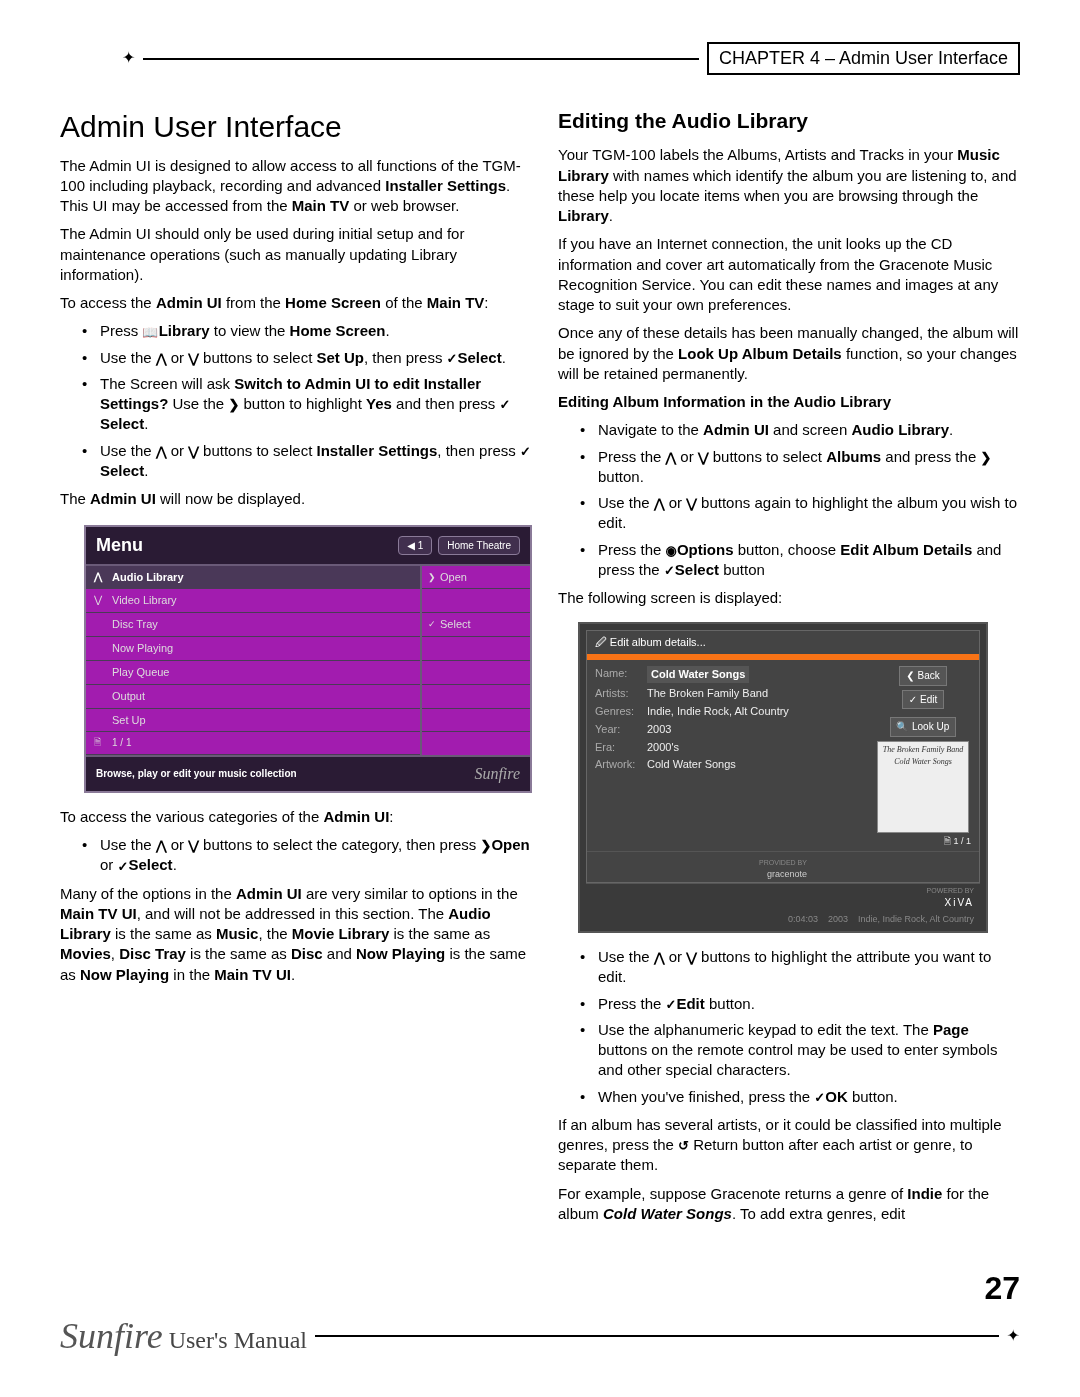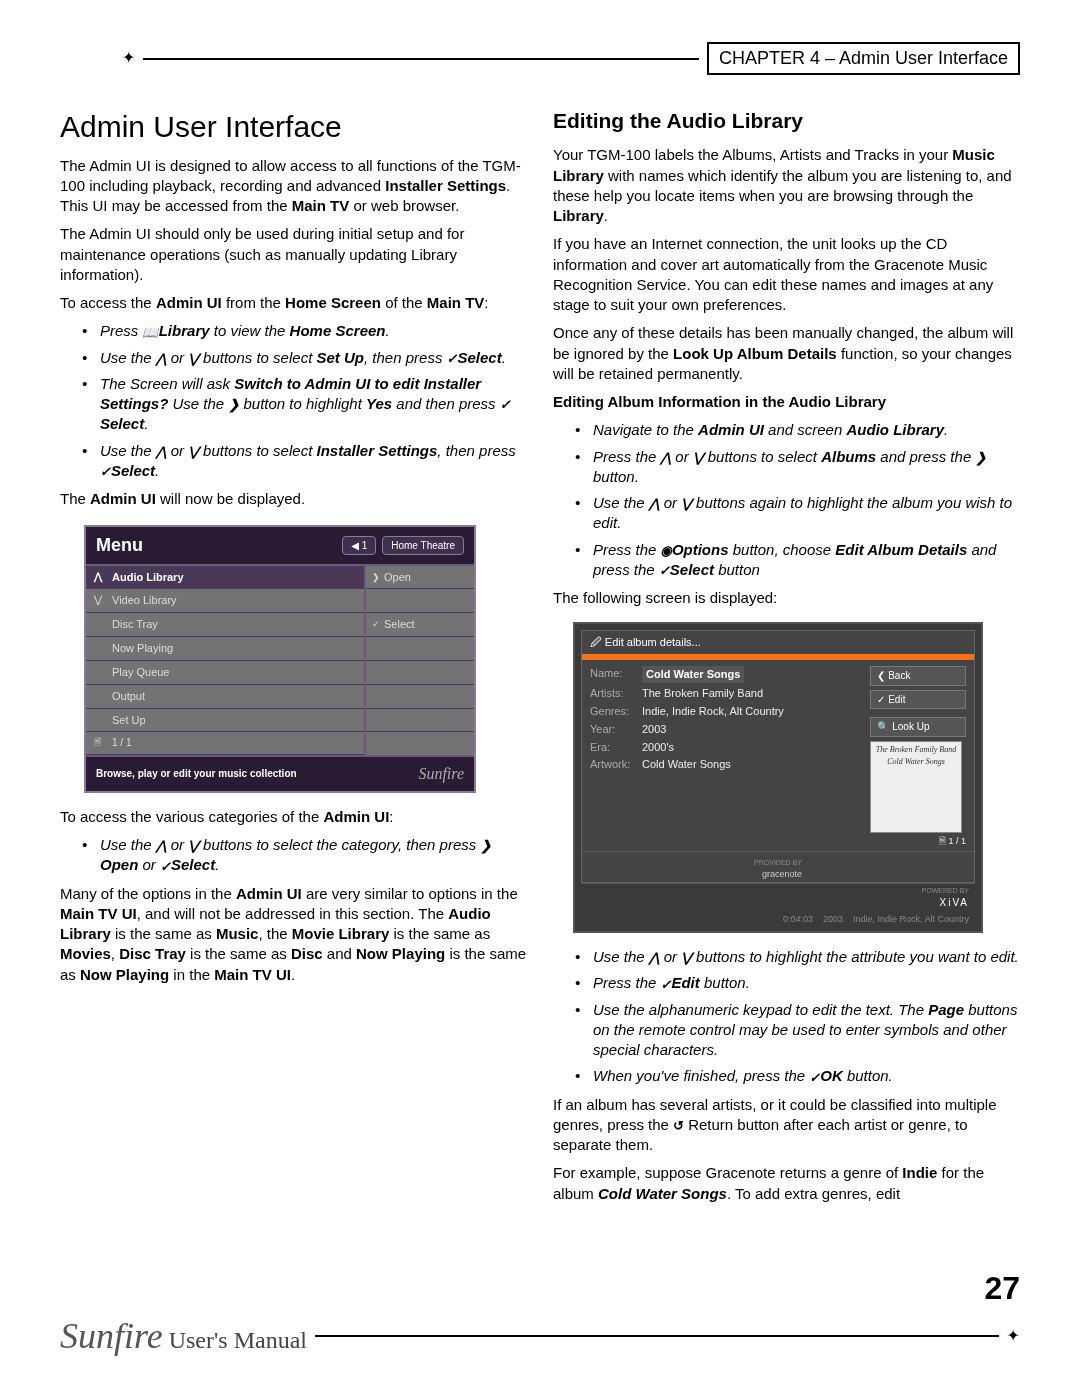--- a/index.html
+++ b/index.html
@@ -22,31 +22,31 @@
     font-weight: normal;
     font-size: 18px;
     white-space: nowrap;
   }
   .cols { display: flex; gap: 26px; margin-top: 32px; }
   .col { flex: 1; font-size: 15px; line-height: 1.35; }
   h1 { font-size: 30px; font-weight: normal; margin-bottom: 4px; }
   h2 { font-size: 21px; font-weight: bold; margin-bottom: 10px; }
   .col p { margin: 8px 0; }
   .col ul { list-style: none; padding-left: 22px; margin: 8px 0; }
-  .col ul li { position: relative; padding-left: 18px; margin-bottom: 6px; font-style: italic; }
+  .col ul li { position: relative; padding-left: 18px; margin-bottom: 6px; }
   .col ul li:before { content: "•"; position: absolute; left: 0; top: 0; }
   .b { font-weight: bold; }
   .bi { font-weight: bold; font-style: italic; }
   .glyph { display: inline-block; font-weight: bold; vertical-align: middle; font-size: 13px; }
   .subhead { font-weight: bold; margin-top: 14px; margin-bottom: 6px; }
 
   
   .menu-shot {
-    width: 392px; margin: 16px 0 14px 24px;
-    background: #737373; border: 2px solid #8a7a98;
+    width: 448px; margin: 16px 0 14px 24px;
+    background: #a21caf; border: 2px solid #8a7a98;
     font-size: 12px; color: #eee;
   }
   .menu-hdr {
     display: flex; align-items: center; justify-content: space-between;
     background: #2a1b34; padding: 6px 10px; border-bottom: 2px solid #6a5a78;
   }
   .menu-hdr .title { font-size: 18px; font-weight: bold; color: #fff; }
   .menu-hdr .hdr-right { display: flex; gap: 6px; align-items: center; }
   .pill { background: #412f4e; border: 1px solid #8a7a98; border-radius: 4px; padding: 2px 8px; font-size: 10px; color: #fff; }
   .menu-body { display: flex; }
@@ -76,21 +76,21 @@
     font-size: 11px; color: #ccc;
   }
   .edit-inner { background: #444; border: 1px solid #666; padding: 0; }
   .edit-title { padding: 4px 8px; border-bottom: 6px solid #f97316; color:#fff; font-size:11px;}
   .edit-body { display: flex; padding: 6px 8px 2px 8px; gap: 6px; }
   .edit-table { flex: 1; }
   .erow { display: flex; margin-bottom: 3px; }
   .erow .lbl { width: 52px; color: #aaa; }
   .erow .val { color: #eee; }
   .erow.sel .val { background:#555; padding:1px 4px; color:#fff; font-weight:bold;}
-  .edit-side { width: 96px; display: flex; flex-direction: column; gap: 4px; }
+  .edit-side { width: 96px; display: flex; flex-direction: column; gap: 4px; align-items: center; }
   .ebtn { background:#555; color:#fff; padding:2px 6px; font-size:10px; border:1px solid #777;}
   .cover { width:92px; height:92px; background:#eee; border:1px solid #888; font-size:7px; color:#333; padding:3px; text-align:center; display:flex; flex-direction:column; justify-content:flex-start; align-items:center;}
   .cover .ct { font-style: italic; font-family: Georgia, serif; font-size: 8px; margin-bottom: 2px;}
   .edit-pg { text-align: right; padding: 0 8px 4px 0; font-size:9px; color:#eee;}
   .edit-foot { display:flex; justify-content: center; align-items:center; padding:4px 8px 2px 8px; border-top:1px solid #555; font-size:9px;}
   .xiva-bar { text-align:right; font-size:10px; color:#fff; padding:2px 6px 0 6px; border-top:1px solid #555; letter-spacing:2px;}
   .xiva-bar .p { font-size:7px; color:#888; letter-spacing:0; display:block;}
   .edit-status { font-size:9px; color:#888; padding:4px 6px 0 6px; display:flex; gap:10px; justify-content:flex-end;}
   .page-num { font-size: 32px; font-weight: bold; text-align: right; margin-top: 9px; }
   .footer-line { display: flex; align-items: center; width: 100%; gap: 8px; margin-top: 8px;}

